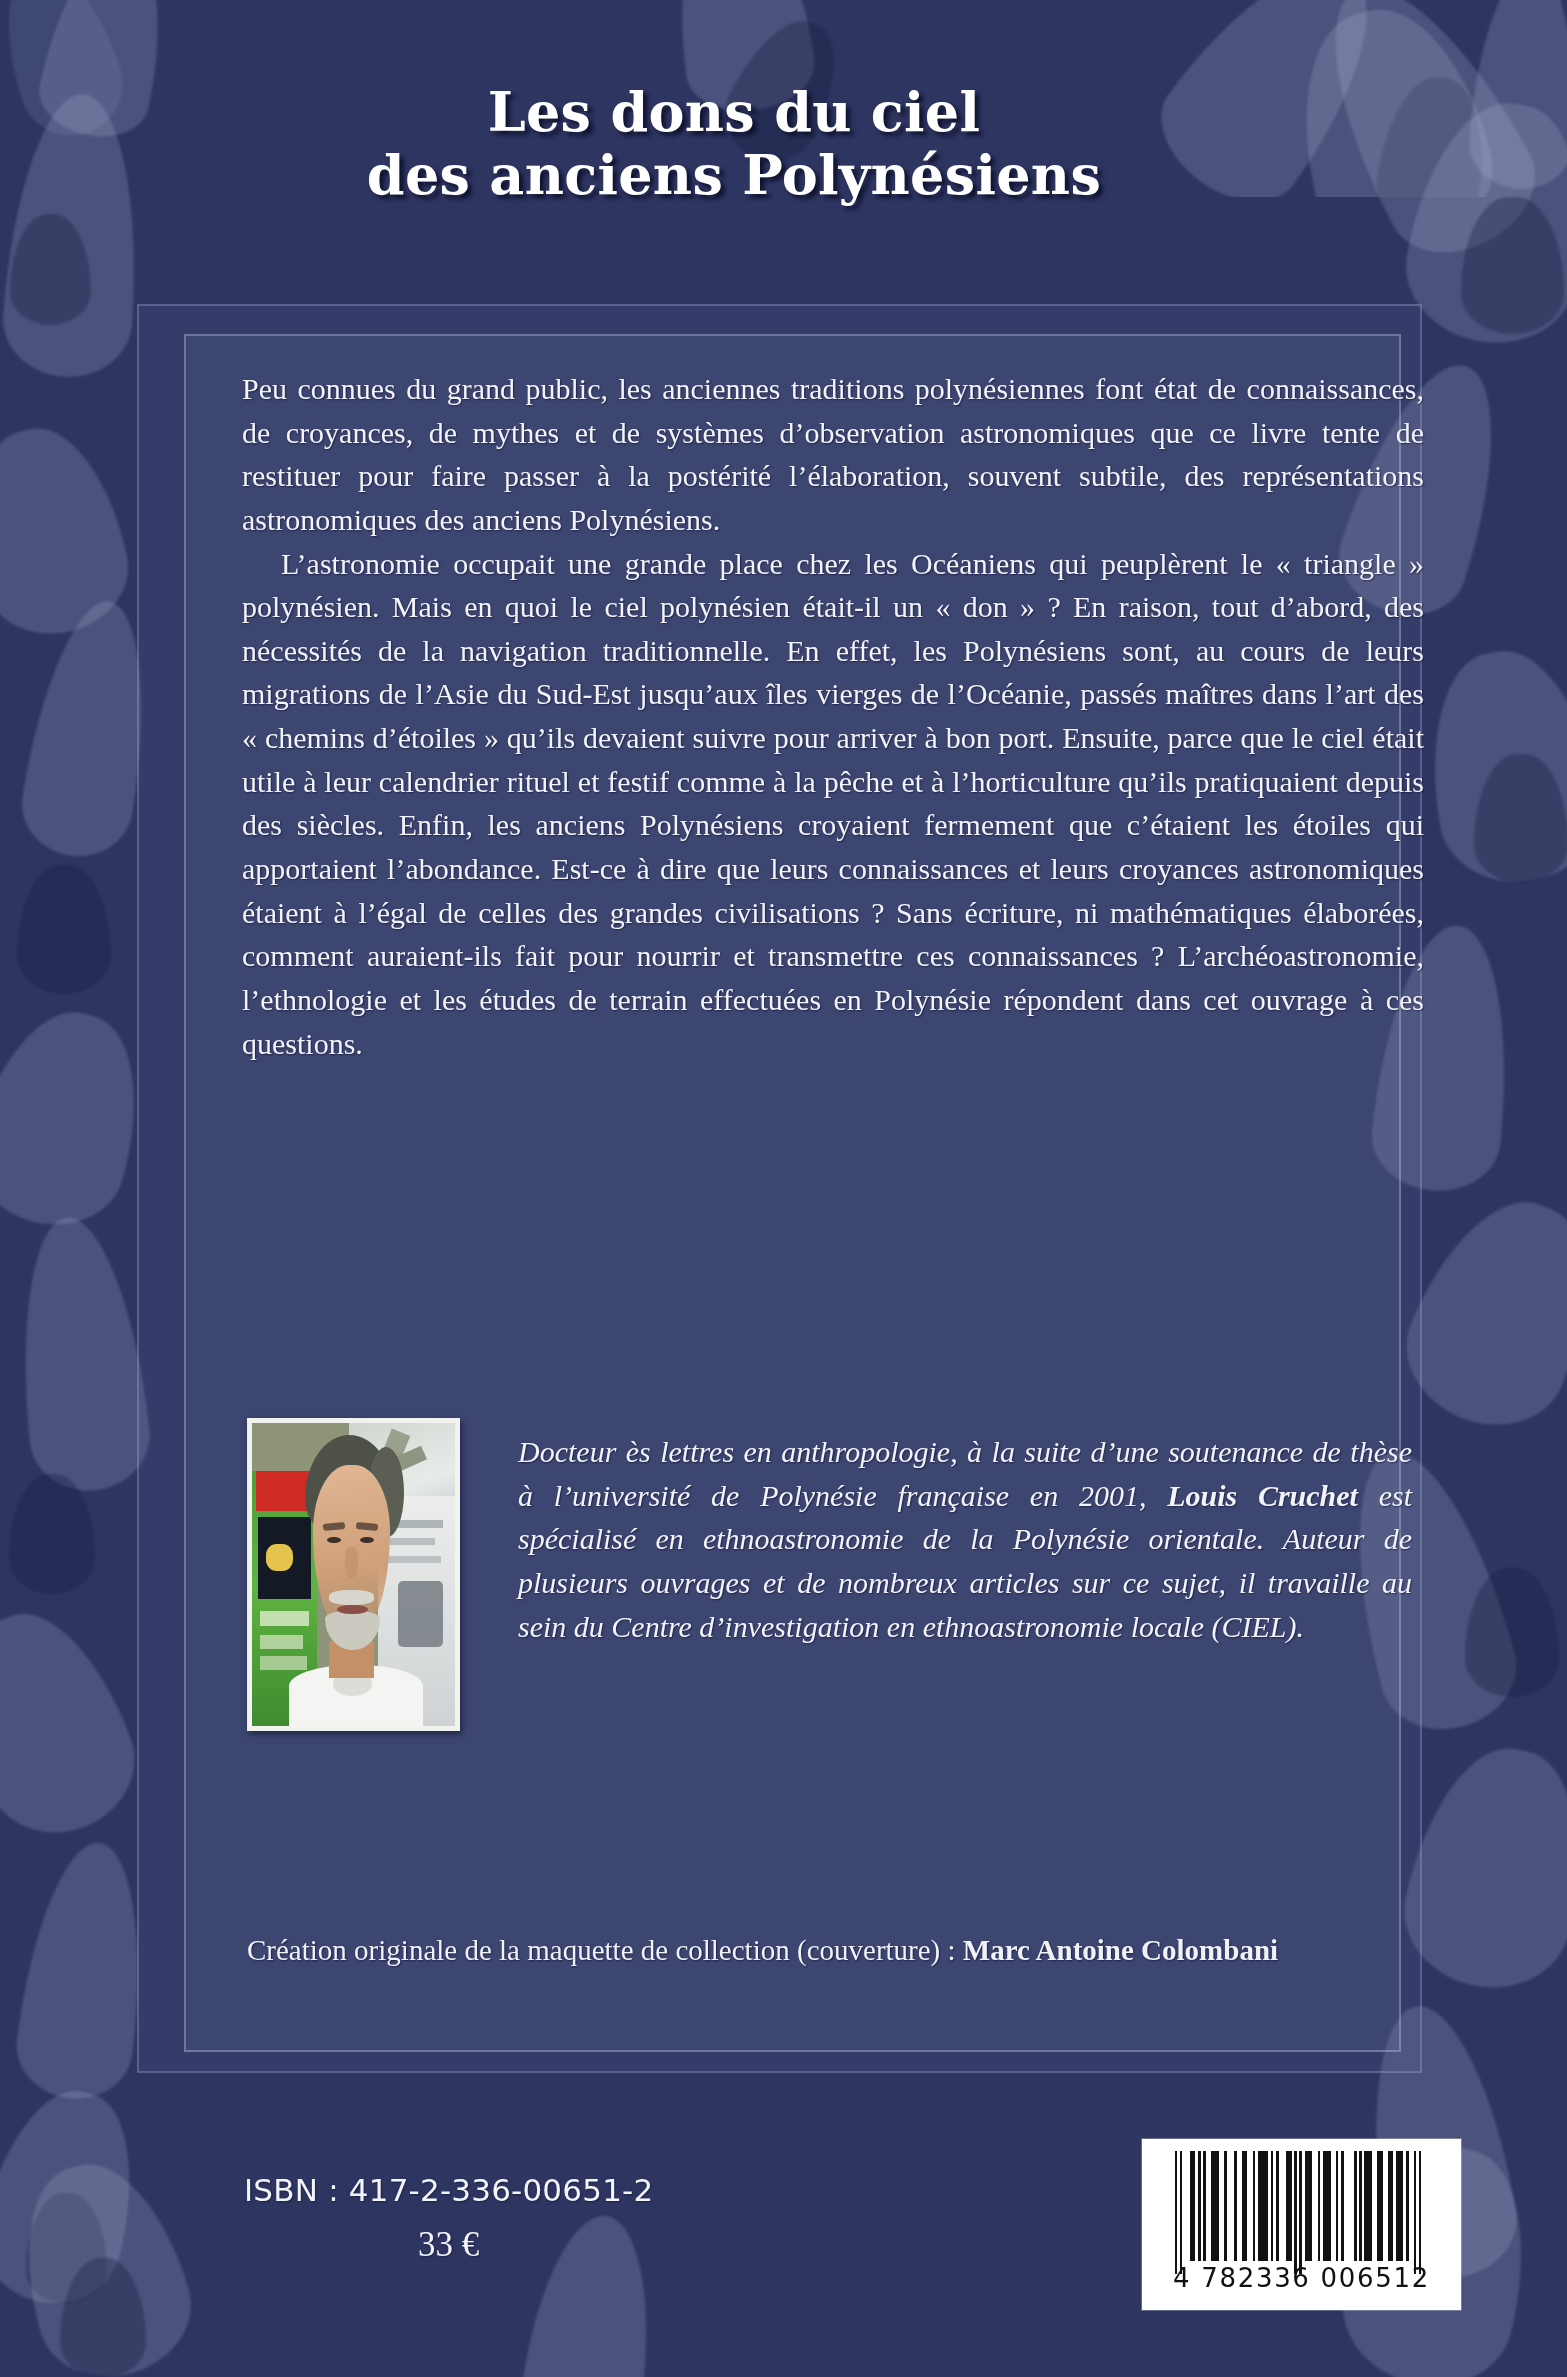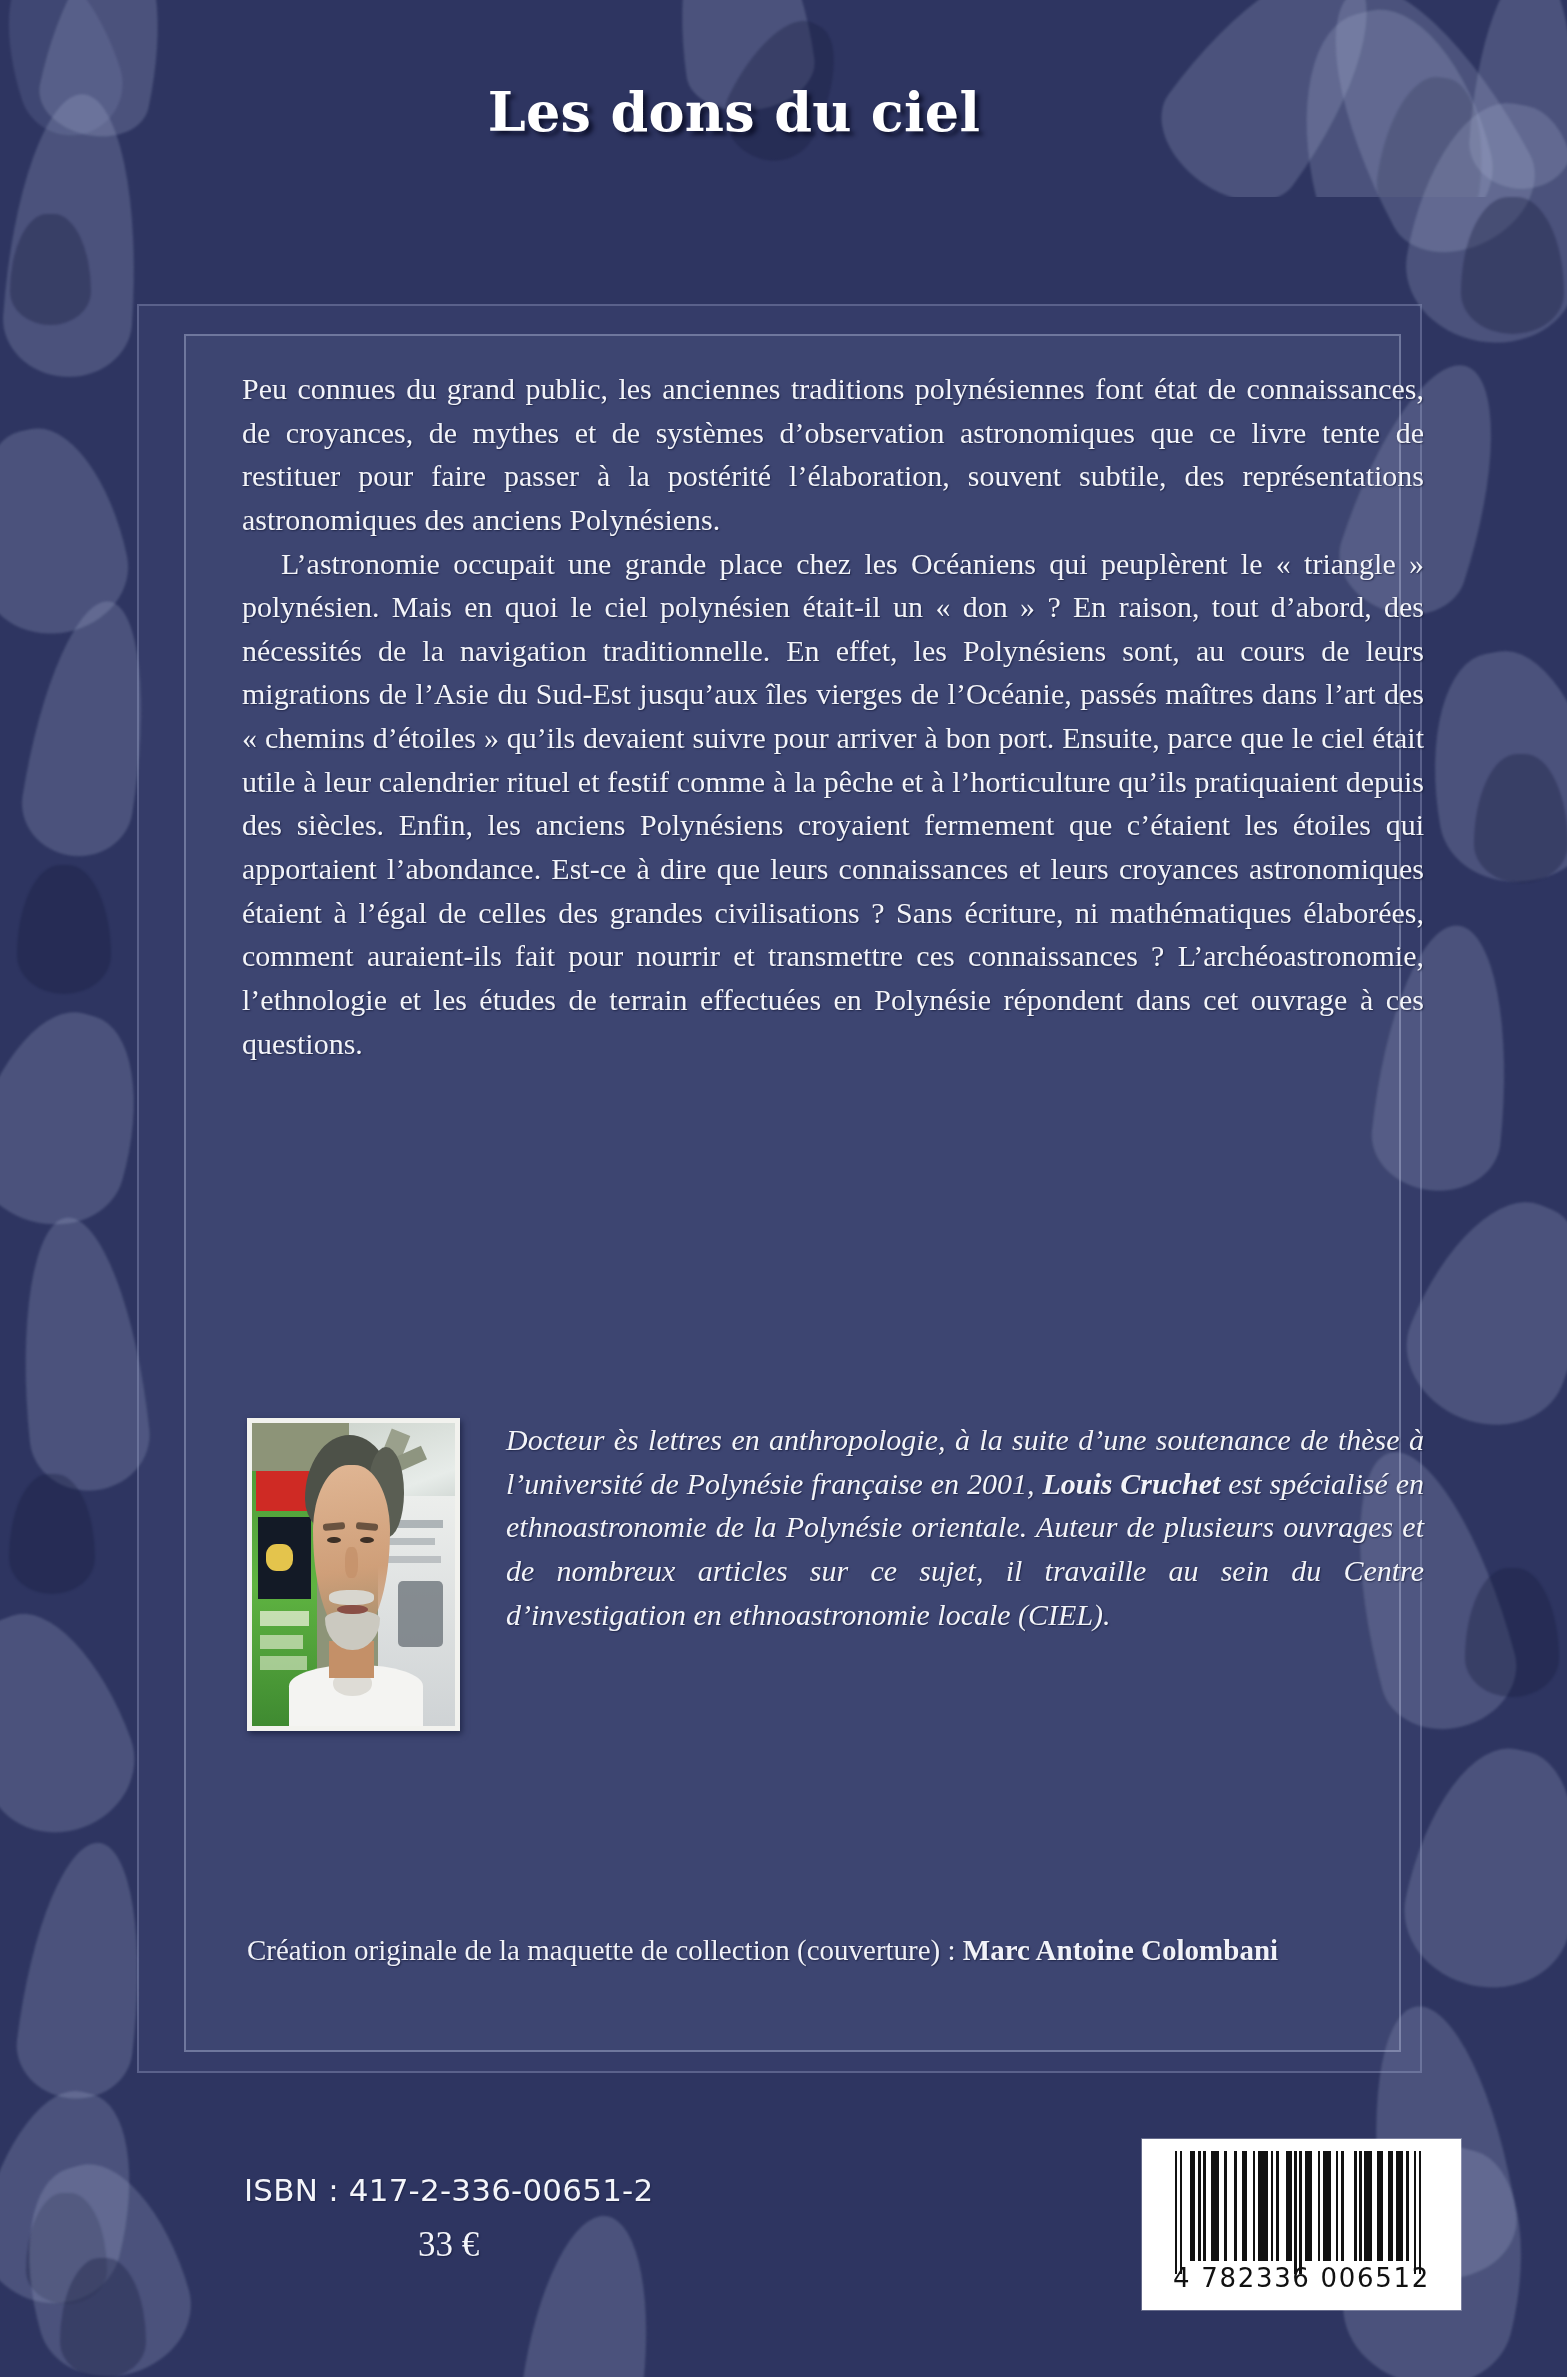--- a/index.html
+++ b/index.html
@@ -170,21 +170,21 @@
   .ph-neck     { left:38%; top:72%;  width:22%; height:12%;  background:#c49068; }
   .ph-shirt    { left:18%; top:80%;  width:66%; height:20%;  background:#f4f4f2; border-radius:48% 48% 0 0 / 35% 35% 0 0; }
   .ph-shirt-sh { left:40%; top:82%;  width:19%; height:8%;   background:#dedcd6; border-radius:50%; }
 
   #author-bio {
     flex: 1 1 auto;
     padding-left: 46px;
     box-sizing: border-box;
   }
   #author-bio p {
-    margin: 0;
+    margin: 12px;
     font-family: "Liberation Serif", serif;
     font-style: italic;
     font-size: 30px;
     line-height: 1.455;
     color: #f3f4f9;
     text-align: justify;
     text-justify: inter-word;
     text-shadow: 0.9px 0.9px 1.7px rgba(12,16,45,0.6);
   }
   #author-bio b { font-weight: 700; font-style: italic; }
@@ -320,20 +320,21 @@
       <div class="shell cone dark" style="left:60px;  top:129px;  width:86px; height:120px;"></div>
       <div class="shell cone bright" style="left:1354px;top:17px;   width:171px; height:240px; transform:rotate(14deg);"></div>
     </div>
   </div>
 
   <div id="outer-panel"></div>
   <div id="inner-panel"></div>
 
   <div id="title-block">
     <span class="tline">Les dons du ciel</span>
+    <span class="tline">des anciens Polynésiens</span>
   </div>
 
   <div id="blurb">
     <p>Peu connues du grand public, les anciennes traditions polynésiennes font état de connaissances, de croyances, de mythes et de systèmes d’observation astronomiques que ce livre tente de restituer pour faire passer à la postérité l’élaboration, souvent subtile, des représentations astronomiques des anciens Polynésiens.</p>
     <p class="indent">L’astronomie occupait une grande place chez les Océaniens qui peuplèrent le « triangle » polynésien. Mais en quoi le ciel polynésien était-il un « don » ? En raison, tout d’abord, des nécessités de la navigation traditionnelle. En effet, les Polynésiens sont, au cours de leurs migrations de l’Asie du Sud-Est jusqu’aux îles vierges de l’Océanie, passés maîtres dans l’art des « chemins d’étoiles » qu’ils devaient suivre pour arriver à bon port. Ensuite, parce que le ciel était utile à leur calendrier rituel et festif comme à la pêche et à l’horticulture qu’ils pratiquaient depuis des siècles. Enfin, les anciens Polynésiens croyaient fermement que c’étaient les étoiles qui apportaient l’abondance. Est-ce à dire que leurs connaissances et leurs croyances astronomiques étaient à l’égal de celles des grandes civilisations ? Sans écriture, ni mathématiques élaborées, comment auraient-ils fait pour nourrir et transmettre ces connaissances ? L’archéoastronomie, l’ethnologie et les études de terrain effectuées en Polynésie répondent dans cet ouvrage à ces questions.</p>
   </div>
 
   <div id="author-block">
     <div id="author-photo">
       <div class="ph ph-bg-sky"></div>

